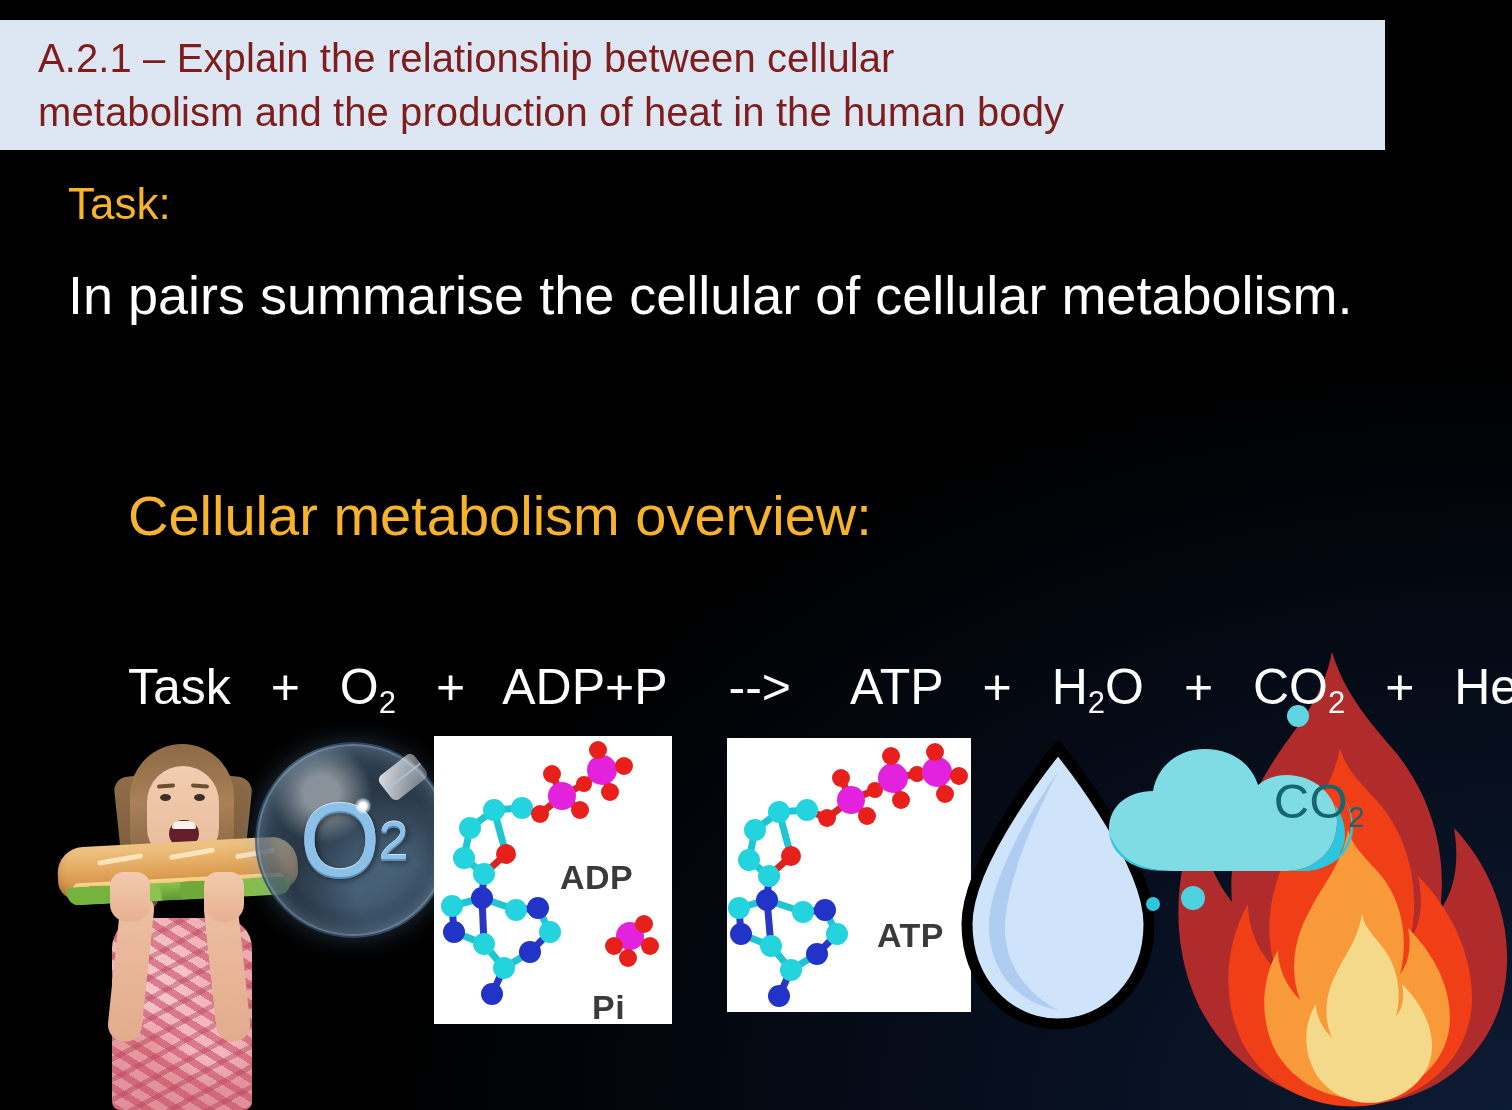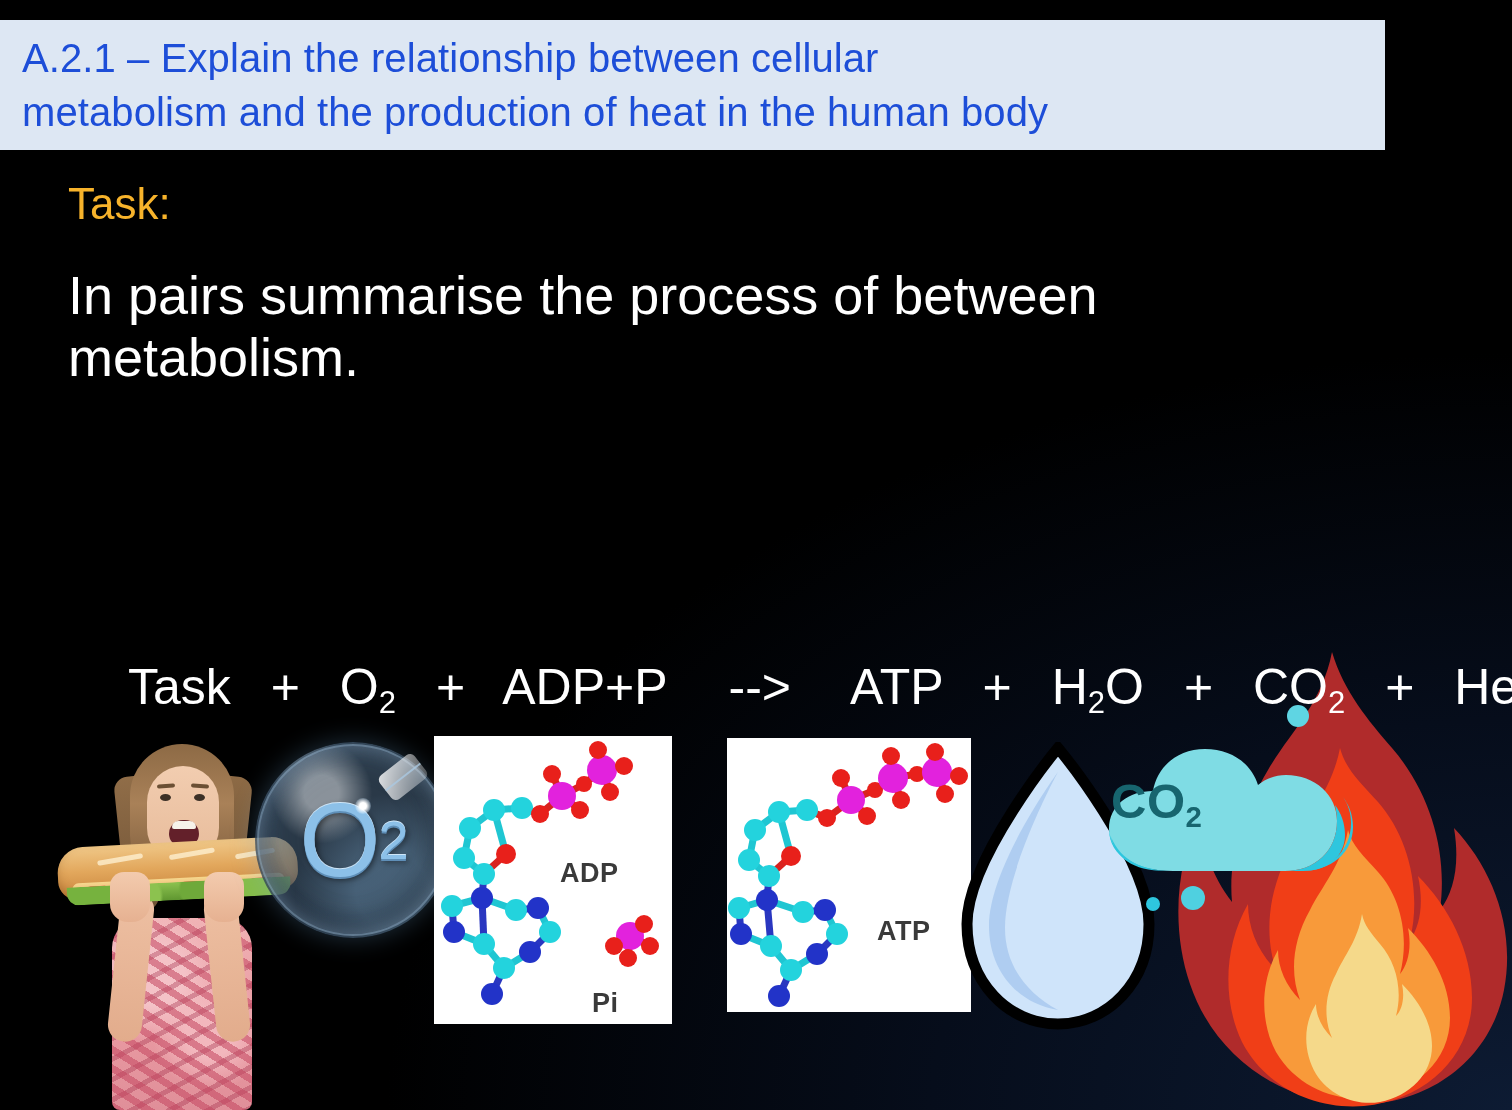--- a/index.html
+++ b/index.html
@@ -16,26 +16,27 @@
     overflow:hidden;
   }
 
   
   .header-band{
     position:absolute;left:0;top:20px;width:1385px;height:130px;
     background:#dde7f3;
     display:flex;align-items:center;
   }
   .header-text{
-    color:#1d4ed8;
+    color:#7f1d1d;
     font-size:40px;line-height:1.35;
     padding:0 18px 0 22px;
     font-family:"Liberation Sans", sans-serif;
     letter-spacing:.1px;
     white-space:pre-line;
+    margin-left:16px;
   }
 
   
   .task-label{
     position:absolute;left:68px;top:182px;
     color:#f7b32b;font-size:44px;line-height:1;
   }
   .task-body{
     position:absolute;left:68px;top:265px;width:1290px;
     color:#ffffff;font-size:54px;line-height:1.14;
@@ -194,21 +195,21 @@
     text-shadow:0 2px 0 #5f8fb8, 0 -1px 0 #cfe6f8, 2px 3px 6px rgba(0,0,0,.55);
     letter-spacing:-2px;
   }
   .o2-text sub{font-size:.52em;vertical-align:-0.30em;}
 
   
   .mol-panel{position:absolute;background:#ffffff;z-index:4;overflow:hidden;}
   #adp-panel{left:434px;top:736px;width:238px;height:288px;}
   #atp-panel{left:727px;top:738px;width:244px;height:274px;}
   .mol-label{
-    position:absolute;color:#3a3a3a;font-weight:bold;font-size:27px;letter-spacing:.5px;
+    position:absolute;color:#3a3a3a;font-weight:bold;font-size:34px;letter-spacing:.5px;
   }
 
   
   .h2o{
     position:absolute;left:949px;top:742px;width:218px;height:290px;z-index:8;
   }
   .h2o-drop{
     position:absolute;inset:0;
   }
   .h2o-drop svg{display:block;}
@@ -217,22 +218,22 @@
     font-size:78px;color:#060606;line-height:1;font-family:"Liberation Sans", sans-serif;
   }
   .h2o-text sub{font-size:.60em;vertical-align:-0.30em;}
 
   
   .co2{
     position:absolute;left:1103px;top:745px;width:262px;height:126px;z-index:9;
   }
   .co2 svg{display:block;}
   .co2-text{
-    position:absolute;left:8px;right:0;top:32px;text-align:left;
-    font-size:49px;font-weight:bold;color:#17656f;line-height:1;letter-spacing:.5px;
+    position:absolute;left:16px;right:0;top:32px;text-align:right;
+    font-size:49px;font-weight:normal;color:#17656f;line-height:1;letter-spacing:.5px;
   }
   .co2-text sub{font-size:.60em;vertical-align:-0.30em;}
   .bub{position:absolute;border-radius:50%;background:#4fd0e0;z-index:9;}
   .bub.b1{left:1181px;top:886px;width:24px;height:24px;}
   .bub.b2{left:1146px;top:897px;width:14px;height:14px;background:#2ec6de;}
   .bub.b3{left:1287px;top:705px;width:22px;height:22px;background:#5fd5e3;}
 
   
   .flame{position:absolute;left:1172px;top:652px;width:340px;height:458px;z-index:5;}
   .flame svg{display:block;}
@@ -241,22 +242,23 @@
 <body>
 
 <div id="slide">
 
   <div class="header-band">
     <div class="header-text">A.2.1 – Explain the relationship between cellular
 metabolism and the production of heat in the human body</div>
   </div>
 
   <div class="task-label">Task:</div>
-  <div class="task-body">In pairs summarise the process of between metabolism.</div>
-
+  <div class="task-body">In pairs summarise the cellular of cellular metabolism.</div>
+
+  <div class="overview-heading">Cellular metabolism overview:</div>
 
   <div class="equation">
     <span>Task</span>
     <span class="eq-gap-s"></span><span>+</span><span class="eq-gap-s"></span>
     <span><span>O</span><sub>2</sub></span>
     <span class="eq-gap-s"></span><span>+</span><span class="eq-gap-s"></span>
     <span>ADP+P</span>
     <span class="eq-gap"></span>
     <span>--&gt;</span>
     <span class="eq-gap"></span>

